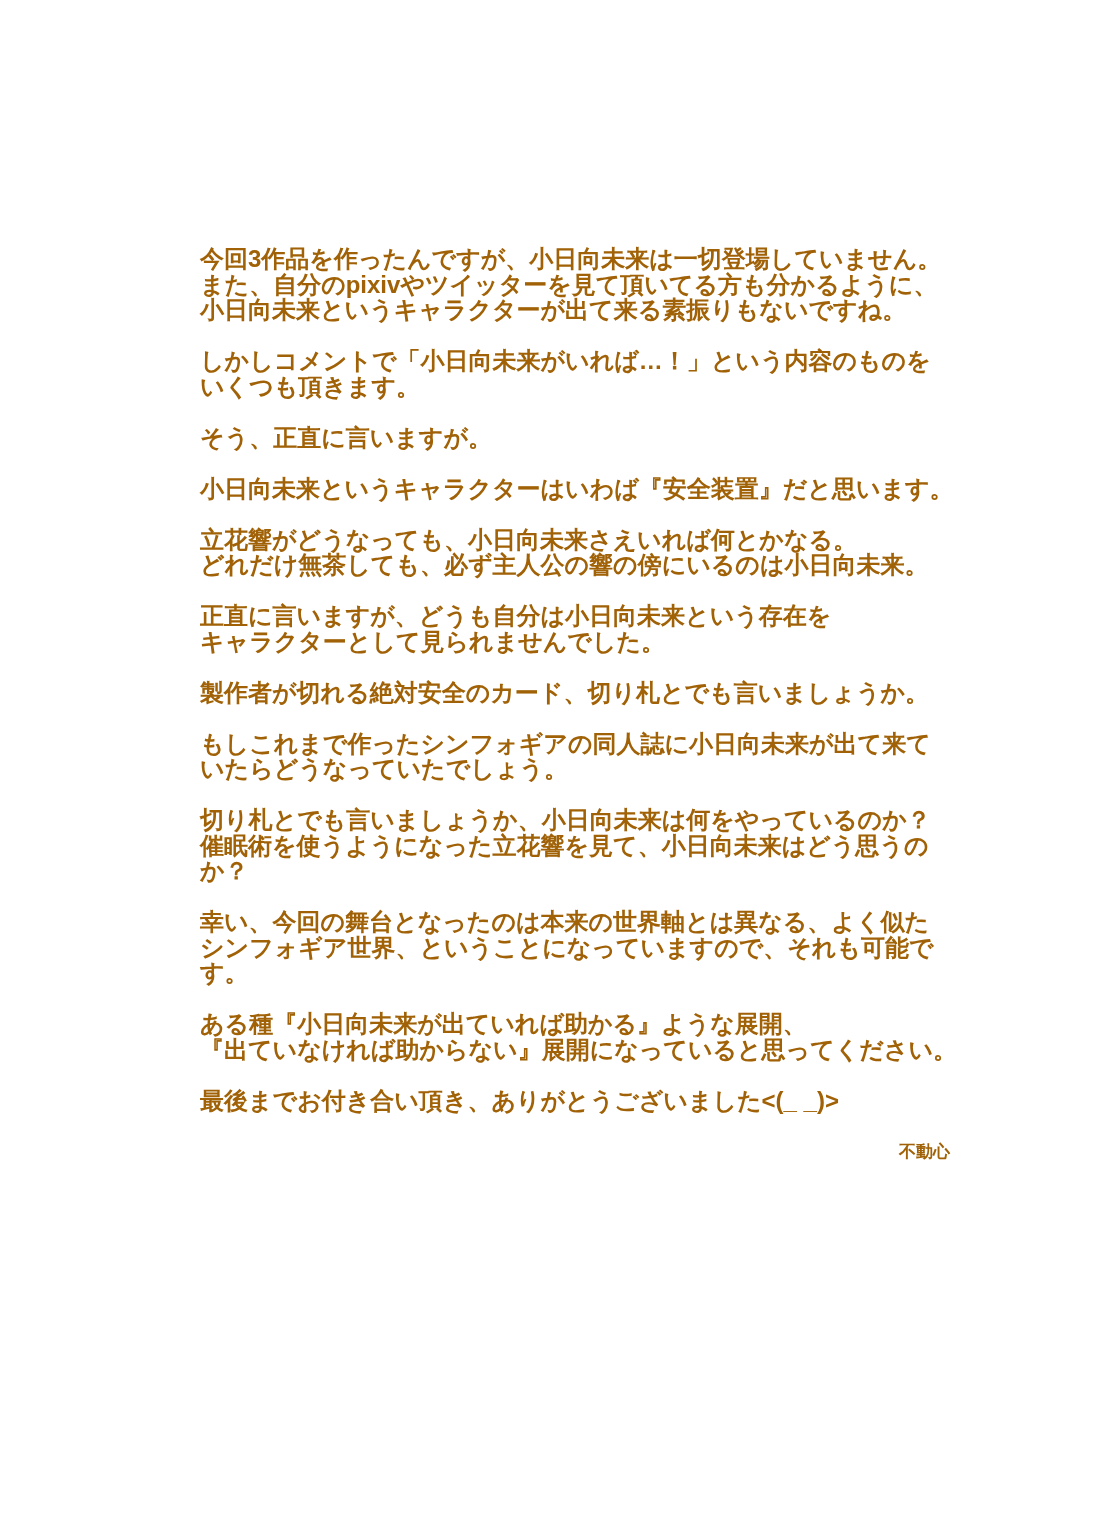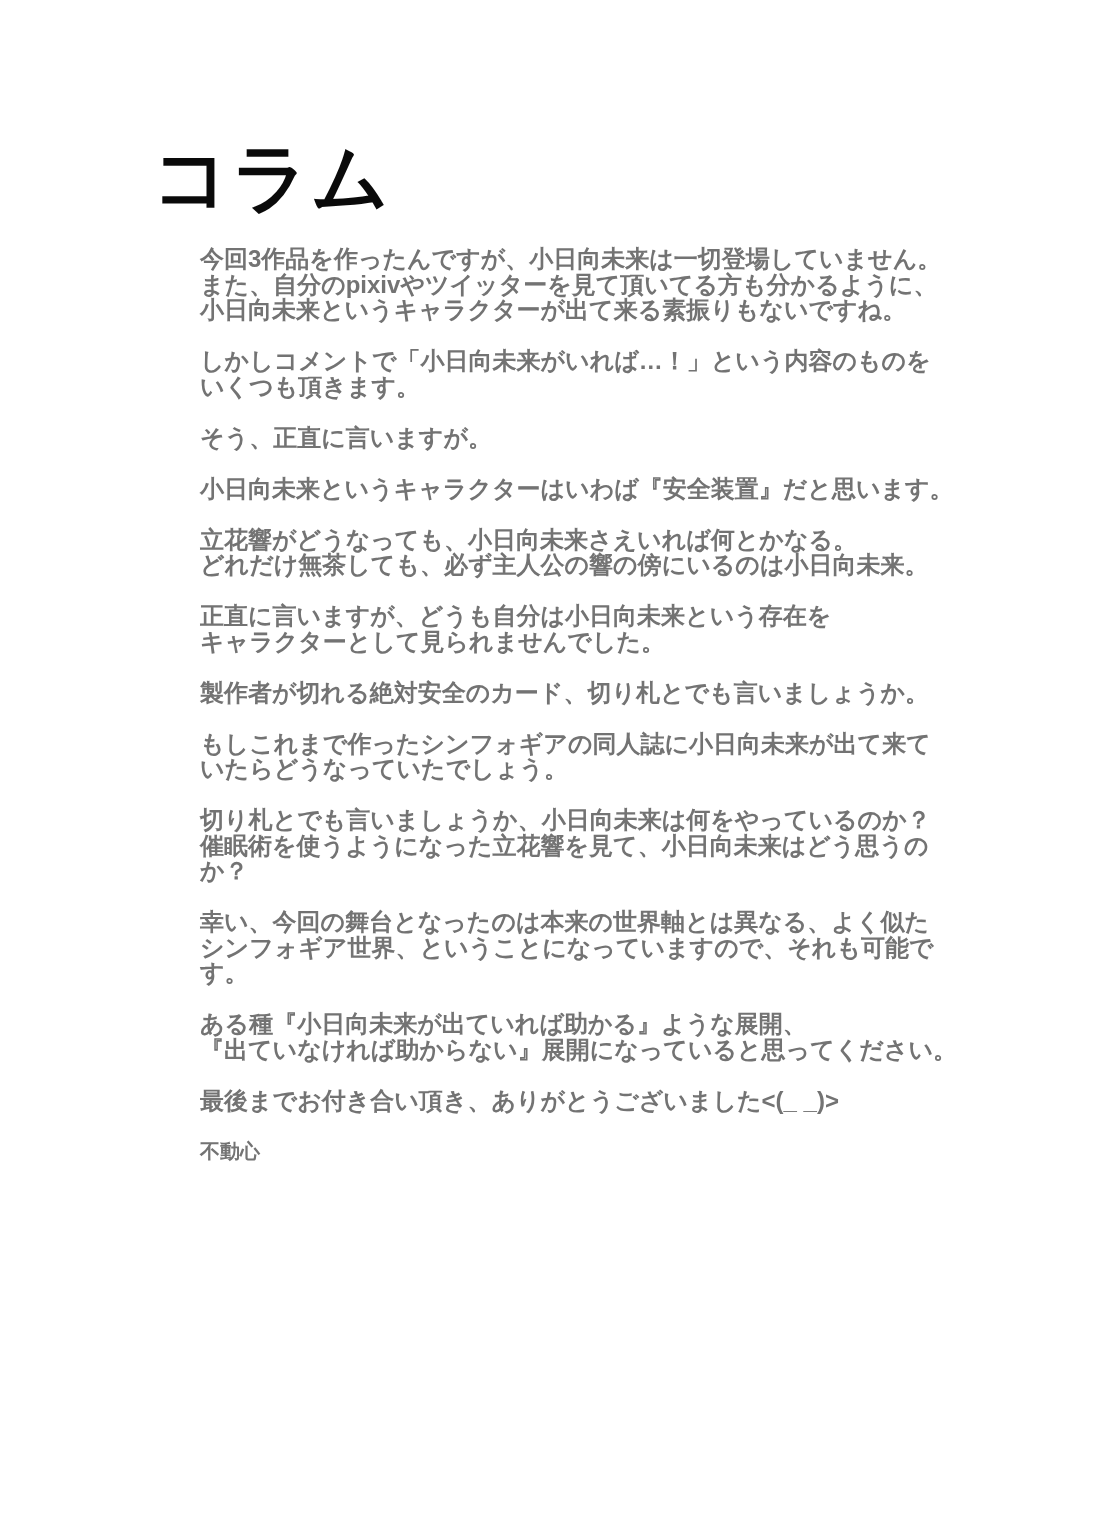--- a/index.html
+++ b/index.html
@@ -30,39 +30,38 @@
   .body-text {
     position: absolute;
     left: 200px;
     top: 246px;
     width: 772px;
     font-family: "Liberation Sans", "DejaVu Sans", sans-serif;
     font-weight: bold;
     font-size: 24px;
     line-height: 25.5px;
     letter-spacing: 0px;
-    color: #737373;
+    color: #a16207;
   }
   .body-text p {
     margin: 0 0 25.5px 0;
     white-space: pre-line;
   }
   .signature {
     margin-top: 20px;
     padding-right: 22px;
-    text-align: left;
-    font-size: 20px;
+    text-align: right;
+    font-size: 17px;
   }
 </style>
 </head>
 <body>
 
 <div class="page">
 
-  <h1 class="page-title">コラム</h1>
 
   <div class="body-text">
     <p>今回3作品を作ったんですが、小日向未来は一切登場していません。
 また、自分のpixivやツイッターを見て頂いてる方も分かるように、
 小日向未来というキャラクターが出て来る素振りもないですね。</p>
     <p>しかしコメントで「小日向未来がいれば…！」という内容のものを
 いくつも頂きます。</p>
     <p>そう、正直に言いますが。</p>
     <p>小日向未来というキャラクターはいわば『安全装置』だと思います。</p>
     <p>立花響がどうなっても、小日向未来さえいれば何とかなる。

